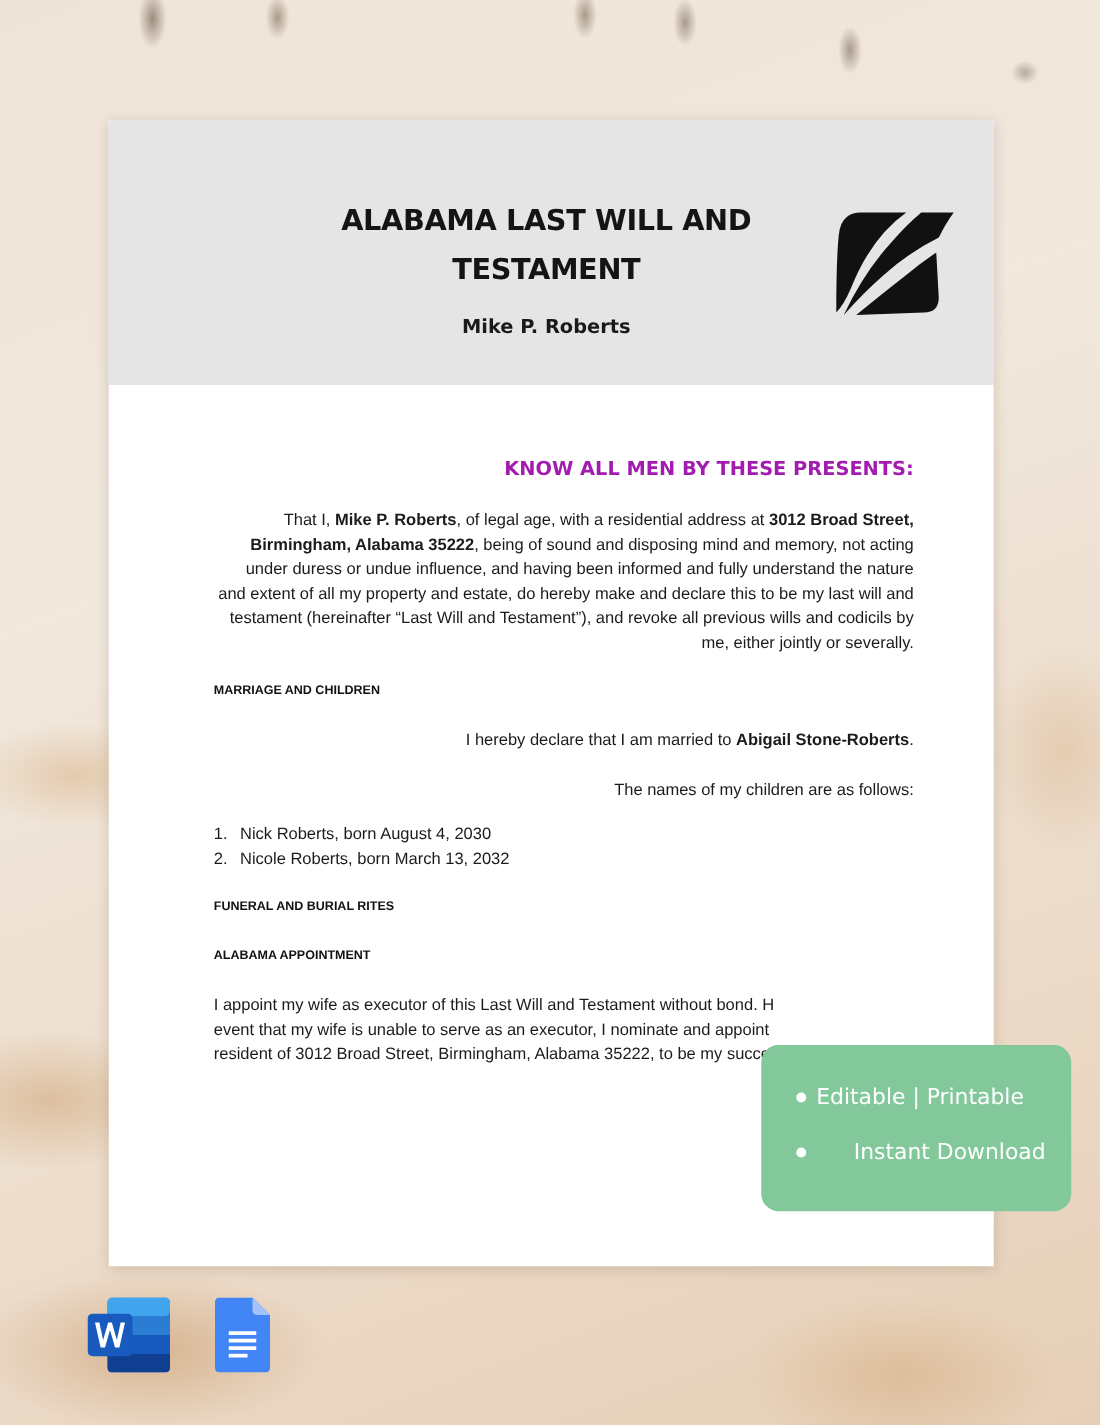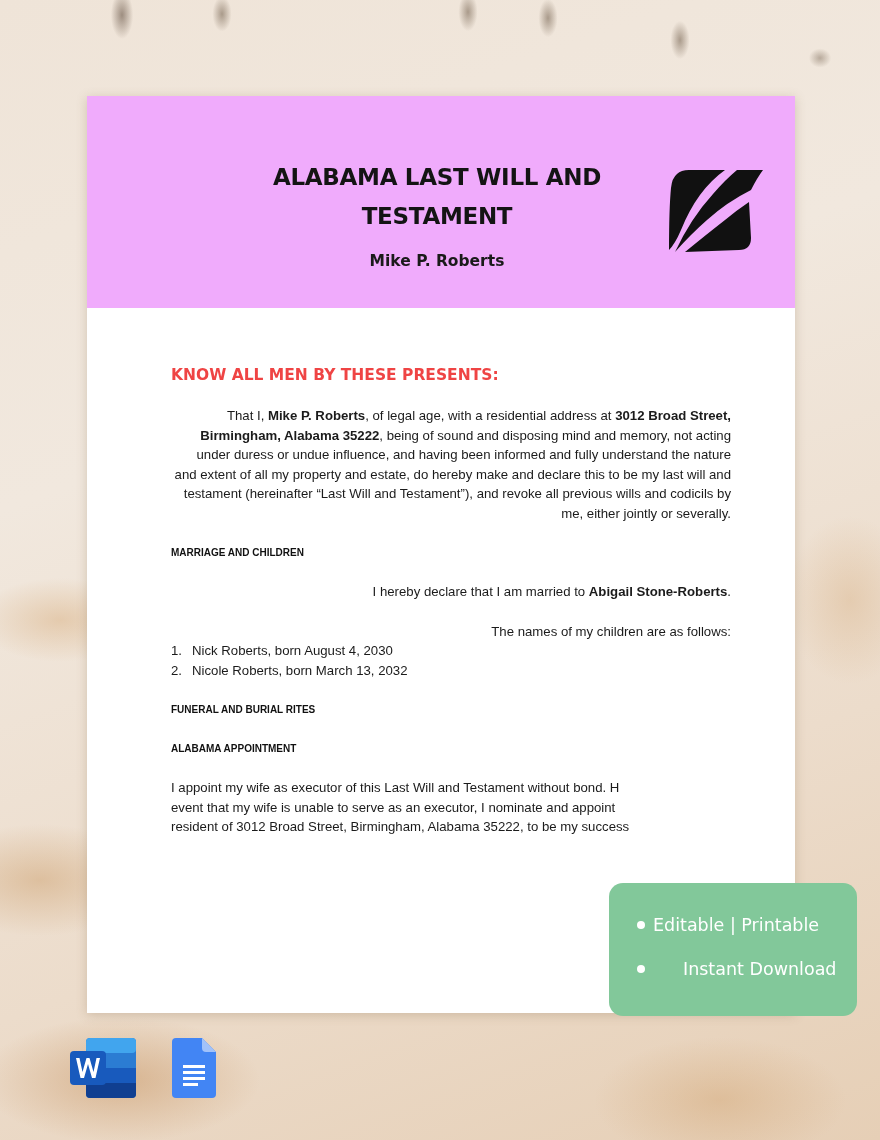--- a/index.html
+++ b/index.html
@@ -25,21 +25,21 @@
     .page {
       position: absolute;
       left: 87px; top: 96px;
       width: 708px; height: 917px;
       background: #ffffff;
       box-shadow: 0 2px 10px rgba(120,90,60,0.25);
     }
     .header {
       position: absolute; left: 0; top: 0;
       width: 708px; height: 212px;
-      background: #f0abfc;
+      background: #e5e5e5;
     }
     .title {
       position: absolute; left: 150px; top: 62px; width: 400px;
       text-align: center;
       font-family: "DejaVu Sans", sans-serif;
       font-weight: bold; font-size: 23px; line-height: 39px;
       color: #141414; letter-spacing: -0.3px;
     }
     .subtitle {
       position: absolute; left: 150px; top: 156px; width: 400px;
@@ -53,43 +53,42 @@
     }
 
     .body {
       position: absolute; left: 84px; top: 268px; width: 560px;
       font-family: "Liberation Sans", sans-serif;
       font-size: 13.2px; line-height: 19.6px; color: #1b1b1b;
     }
     .h-main {
       font-family: "DejaVu Sans", sans-serif;
       font-weight: bold; font-size: 15.5px; line-height: 22px;
-      margin-bottom: 20px; color: #ef4444;
+      margin-bottom: 20px; color: #a21caf; text-align: right;
     }
     .h-sec {
       font-weight: bold; font-size: 10px; line-height: 19.6px;
       margin-bottom: 19.6px; color: #111;
     }
     p { margin-bottom: 19.6px; text-align: right; }
     b { font-weight: bold; }
     .list { list-style: none; margin-bottom: 19.6px; }
     .list li { display: flex; }
     .list .num { width: 21px; display: inline-block; }
-    .tight { margin-bottom: 0; }
+    .tight { margin-bottom: 16px; }
 
     .badge {
       position: absolute; left: 609px; top: 836px;
       width: 248px; height: 133px;
       background: #82C89A;
       border-radius: 14px;
       color: #ffffff;
       font-family: "DejaVu Sans", sans-serif;
       font-size: 17.5px;
       padding-left: 28px;
-      margin-top: 47px;
     }
     .badge-item { position: absolute; left: 28px; display: flex; align-items: center; }
     .badge-item .dot {
       width: 8px; height: 8px; border-radius: 50%; background: #fff;
       margin-right: 8px; display: inline-block;
     }
     .badge-item.one { top: 32px; }
     .badge-item.two { top: 76px; gap: 30px; }
 
     .icon-word { position: absolute; left: 70px; top: 1038px; width: 68px; height: 60px; }

